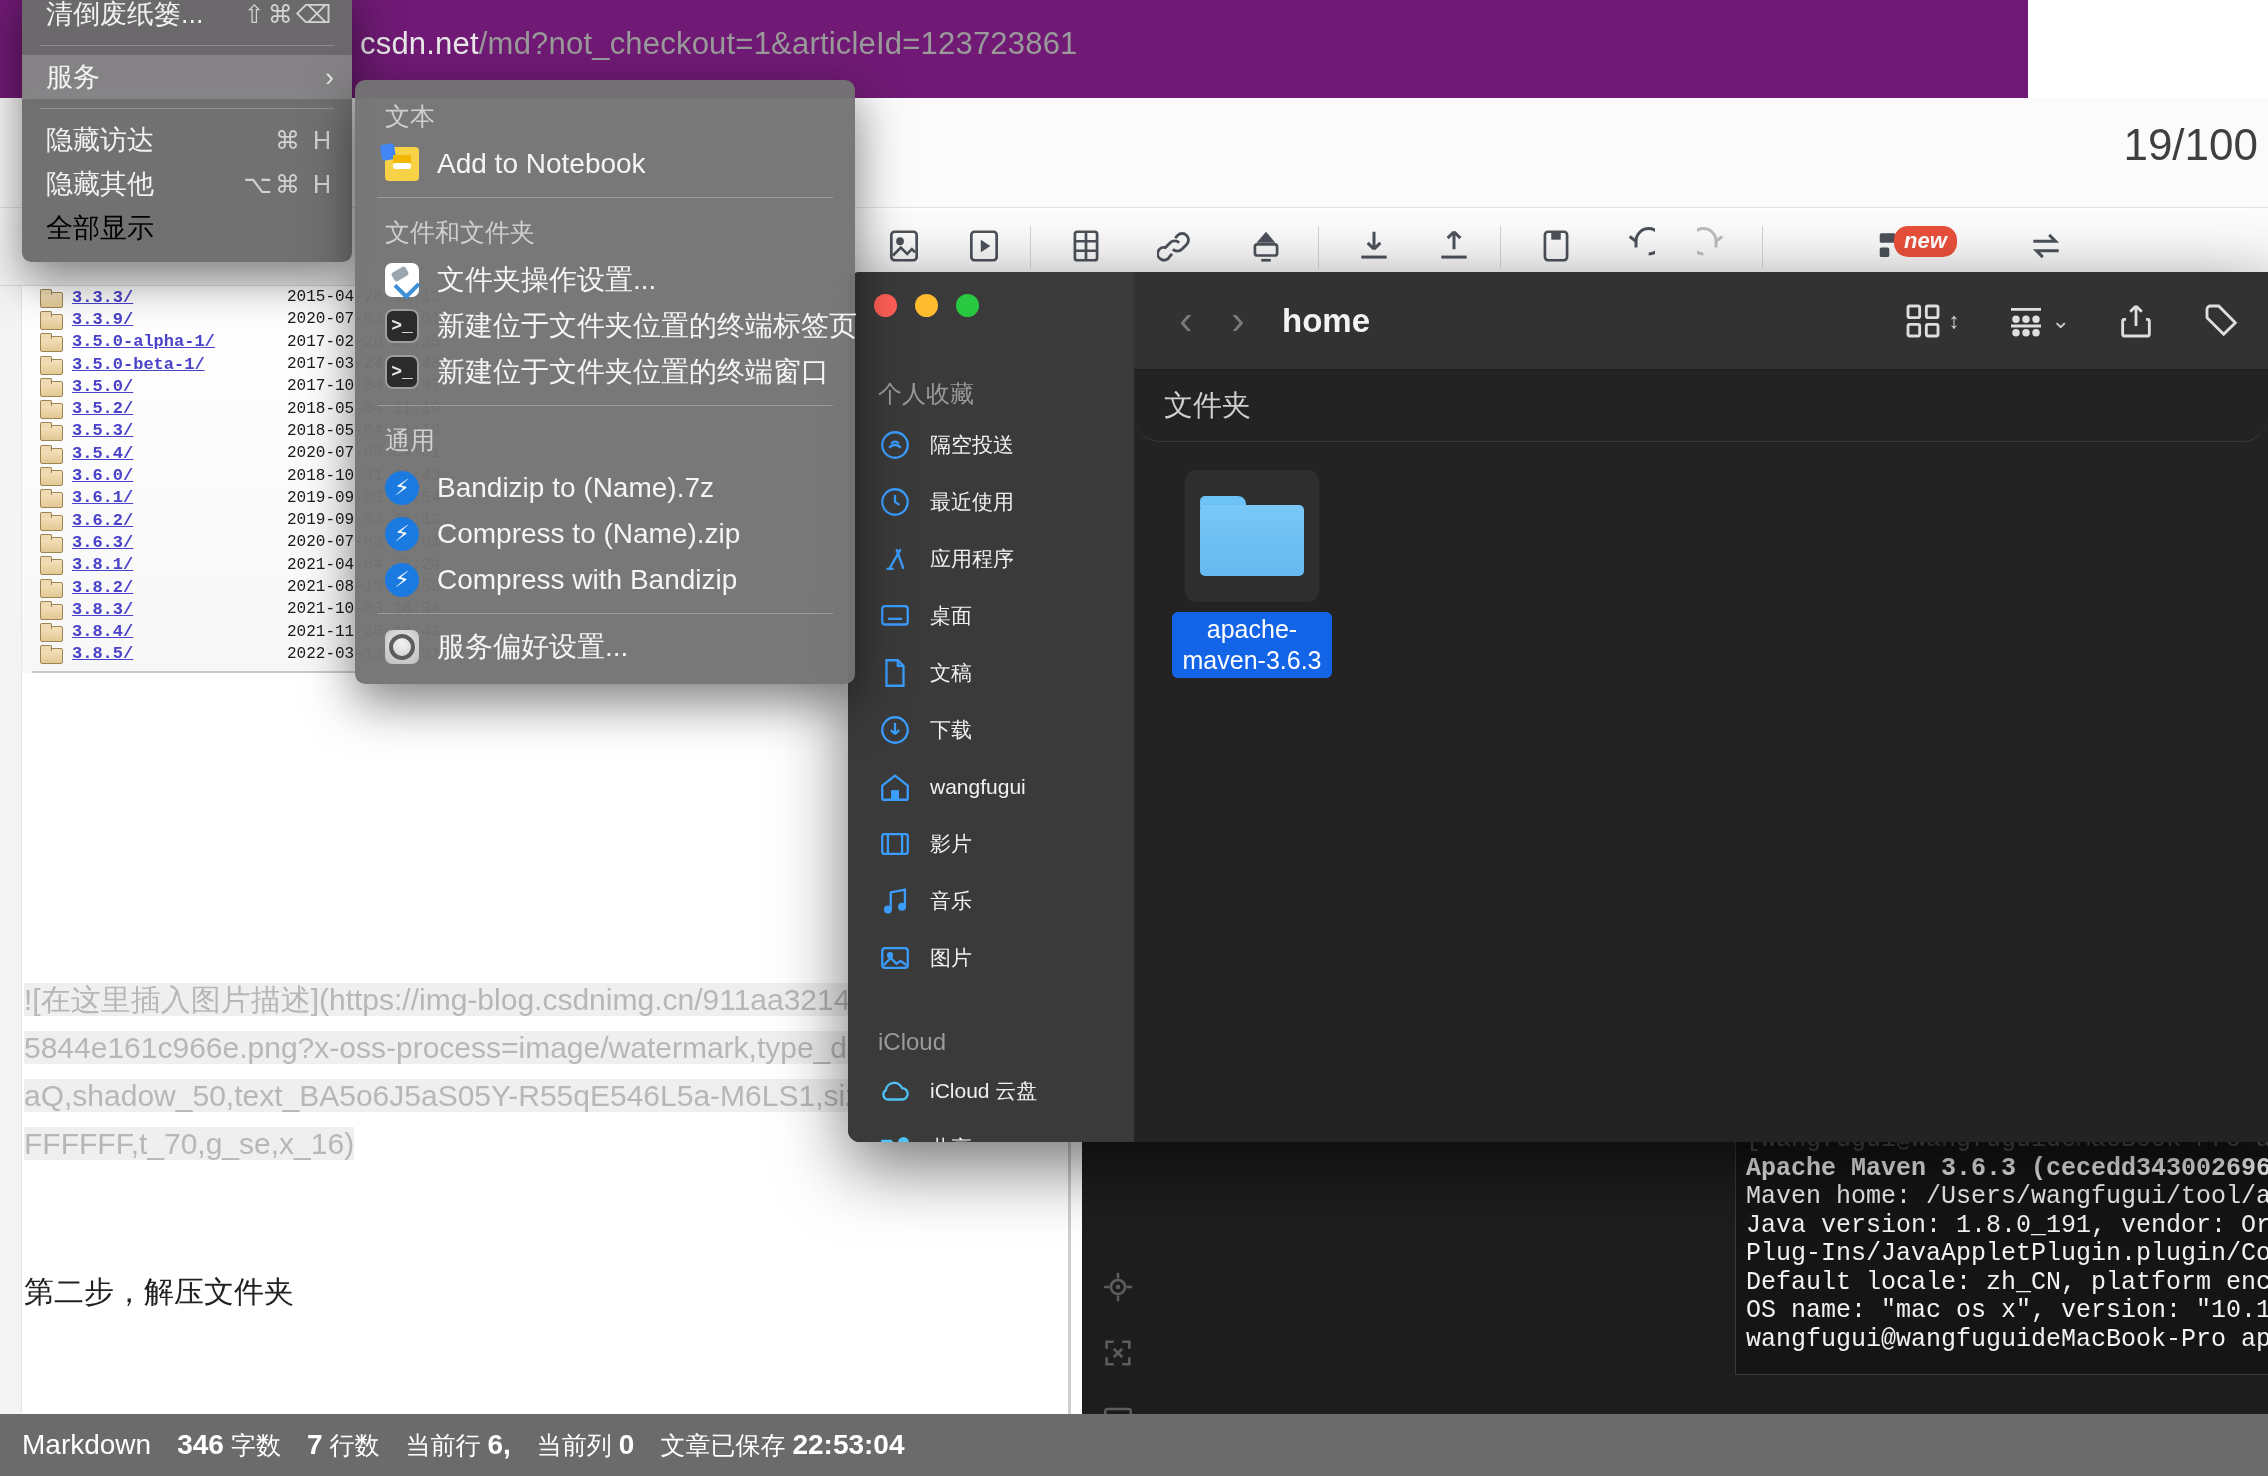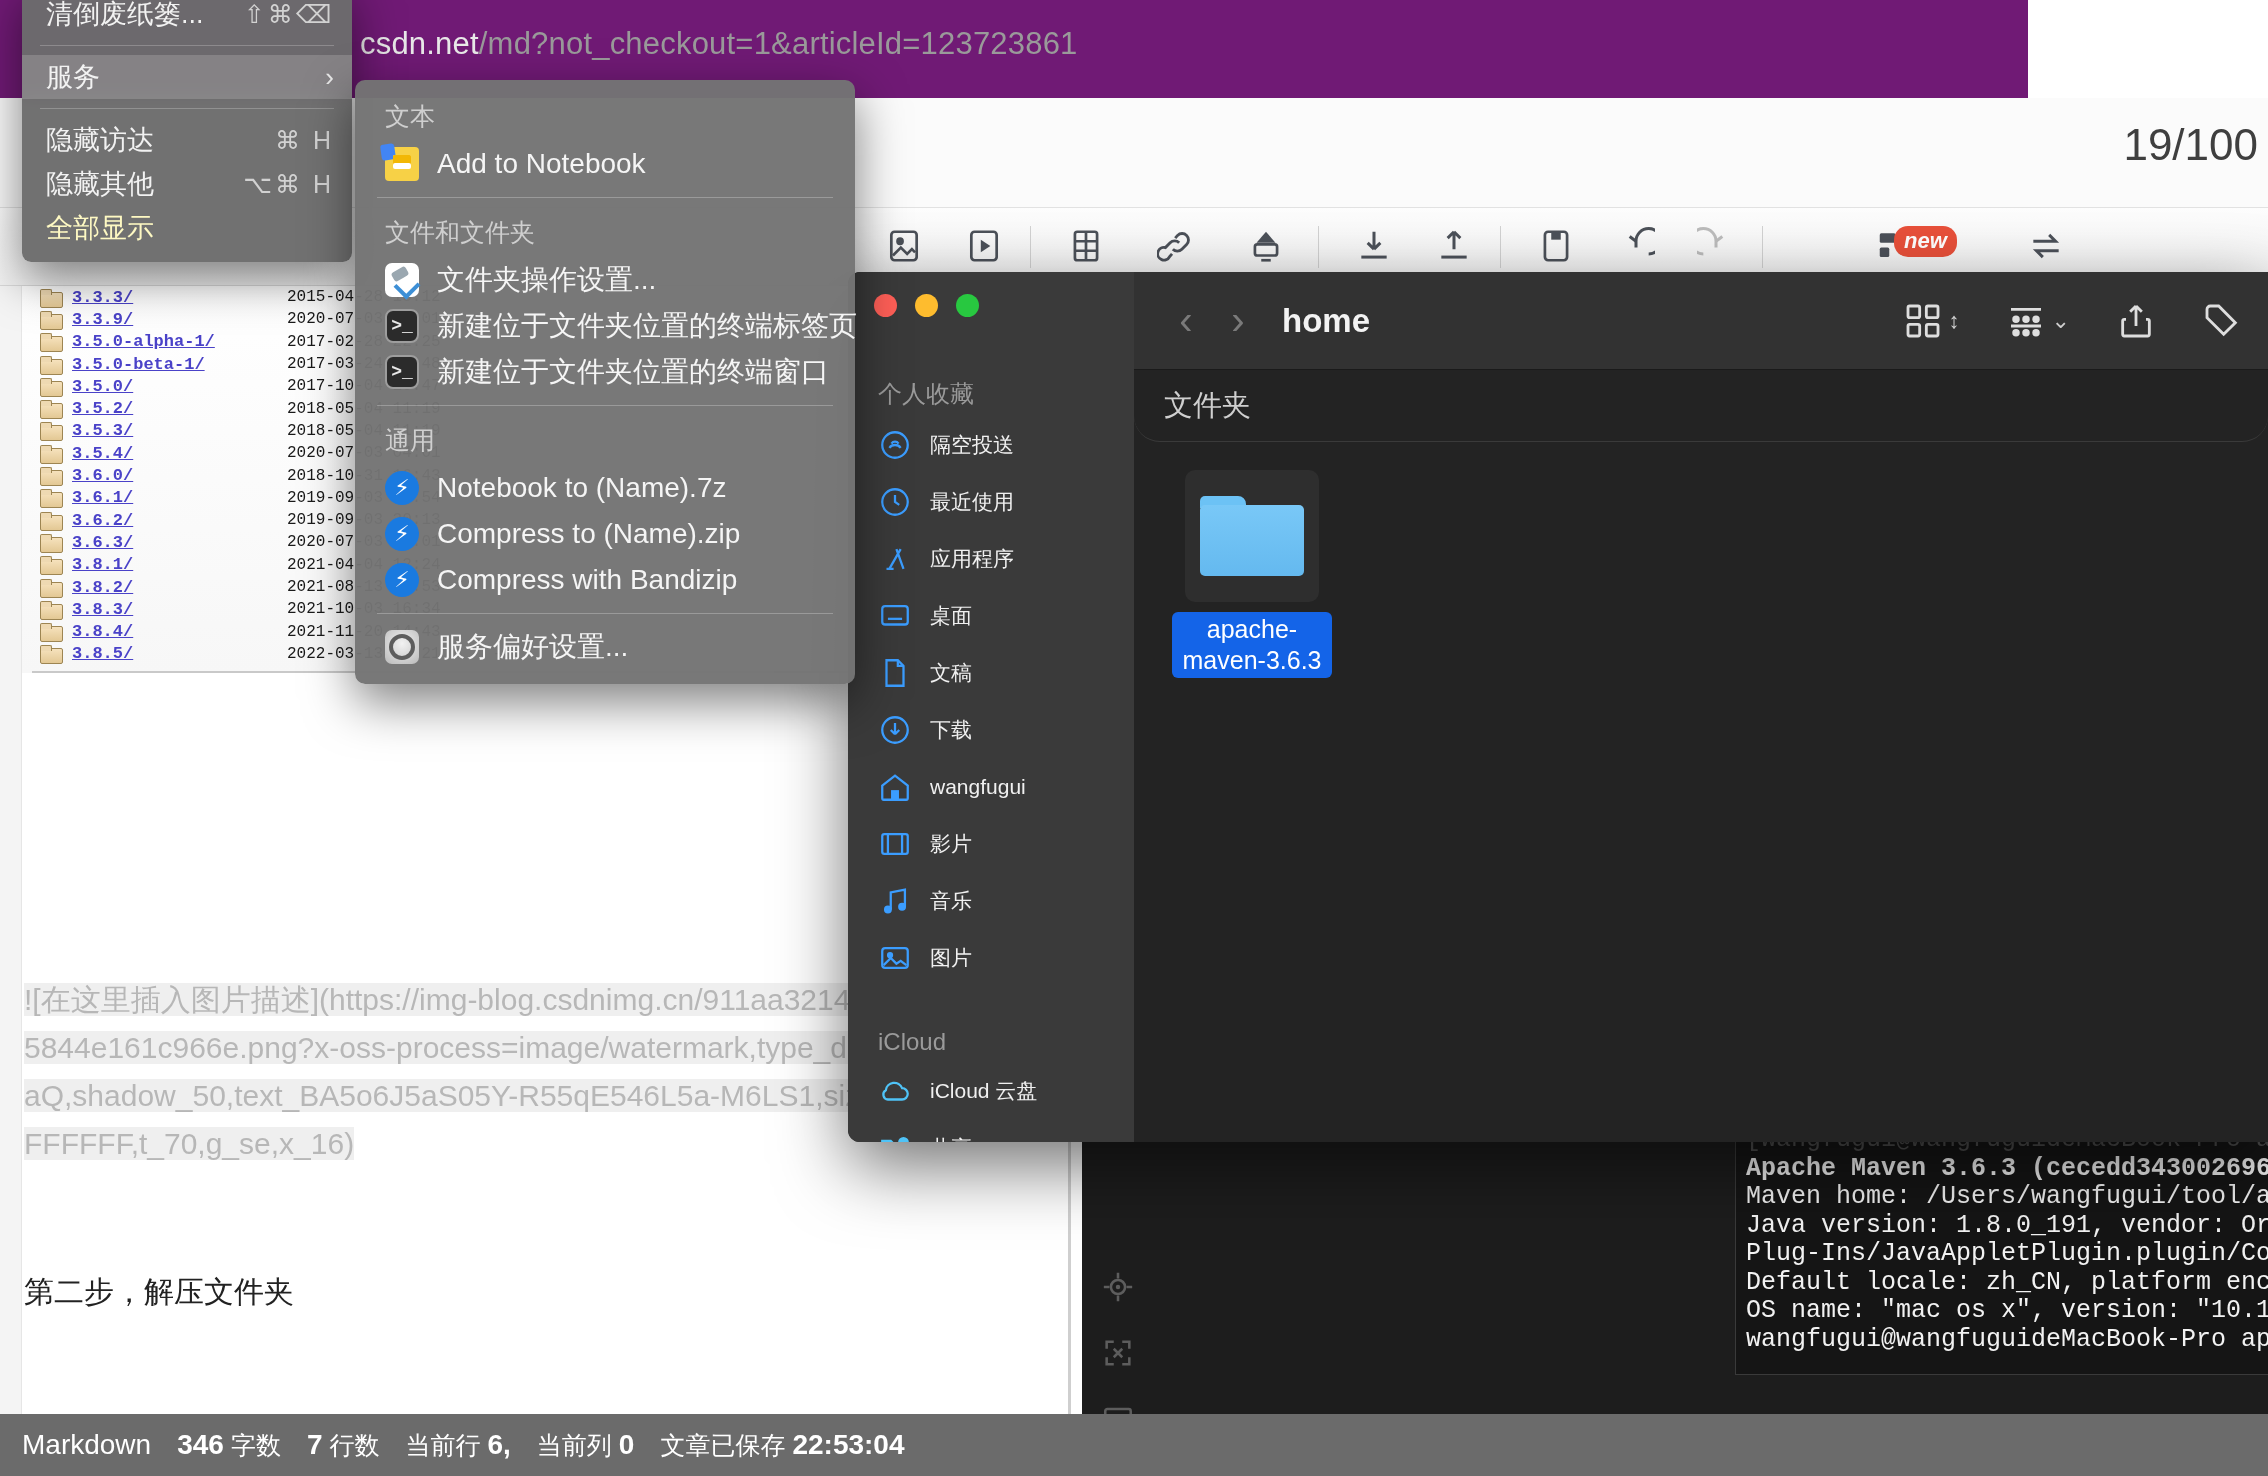--- a/index.html
+++ b/index.html
@@ -211,21 +211,21 @@
     padding: 8px 0 12px; backdrop-filter: blur(8px);
     z-index: 40;
   }
   .mi {
     display: flex; align-items: center; height: 44px;
     padding: 0 18px 0 24px; color: #f2f2f2; font-size: 27px;
     white-space: nowrap;
   }
   .mi .shortcut { margin-left: auto; color: #d2d2d2; font-size: 25px; letter-spacing: 3px; }
   .mi.sel { background: rgba(255,255,255,.17); gap: 40px; }
-  .mi.disabled { color: #fef9c3; }
+  .mi.disabled { color: #000000; }
   .mi .chev { margin-left: auto; font-size: 26px; color: #e8e8e8; }
   .m-sep { height: 1px; background: rgba(255,255,255,.22); margin: 9px 18px; }
 
   
   .svc-menu {
     position: absolute; left: 355px; top: 80px; width: 500px;
     background: rgba(116,116,116,.97); border-radius: 10px;
     box-shadow: 0 18px 50px rgba(0,0,0,.5);
     padding: 12px 0 14px; z-index: 45;
   }
@@ -736,21 +736,21 @@
         <span>新建位于文件夹位置的终端标签页</span>
       </div>
       <div class="svc-item">
         <span class="svc-ic ic-term">&gt;_</span>
         <span>新建位于文件夹位置的终端窗口</span>
       </div>
       <div class="svc-sep"></div>
       <div class="svc-head">通用</div>
       <div class="svc-item">
         <span class="svc-ic ic-bandizip">⚡</span>
-        <span>Notebook to (Name).7z</span>
+        <span>Bandizip to (Name).7z</span>
       </div>
       <div class="svc-item">
         <span class="svc-ic ic-bandizip">⚡</span>
         <span>Compress to (Name).zip</span>
       </div>
       <div class="svc-item">
         <span class="svc-ic ic-bandizip">⚡</span>
         <span>Compress with Bandizip</span>
       </div>
       <div class="svc-sep"></div>

